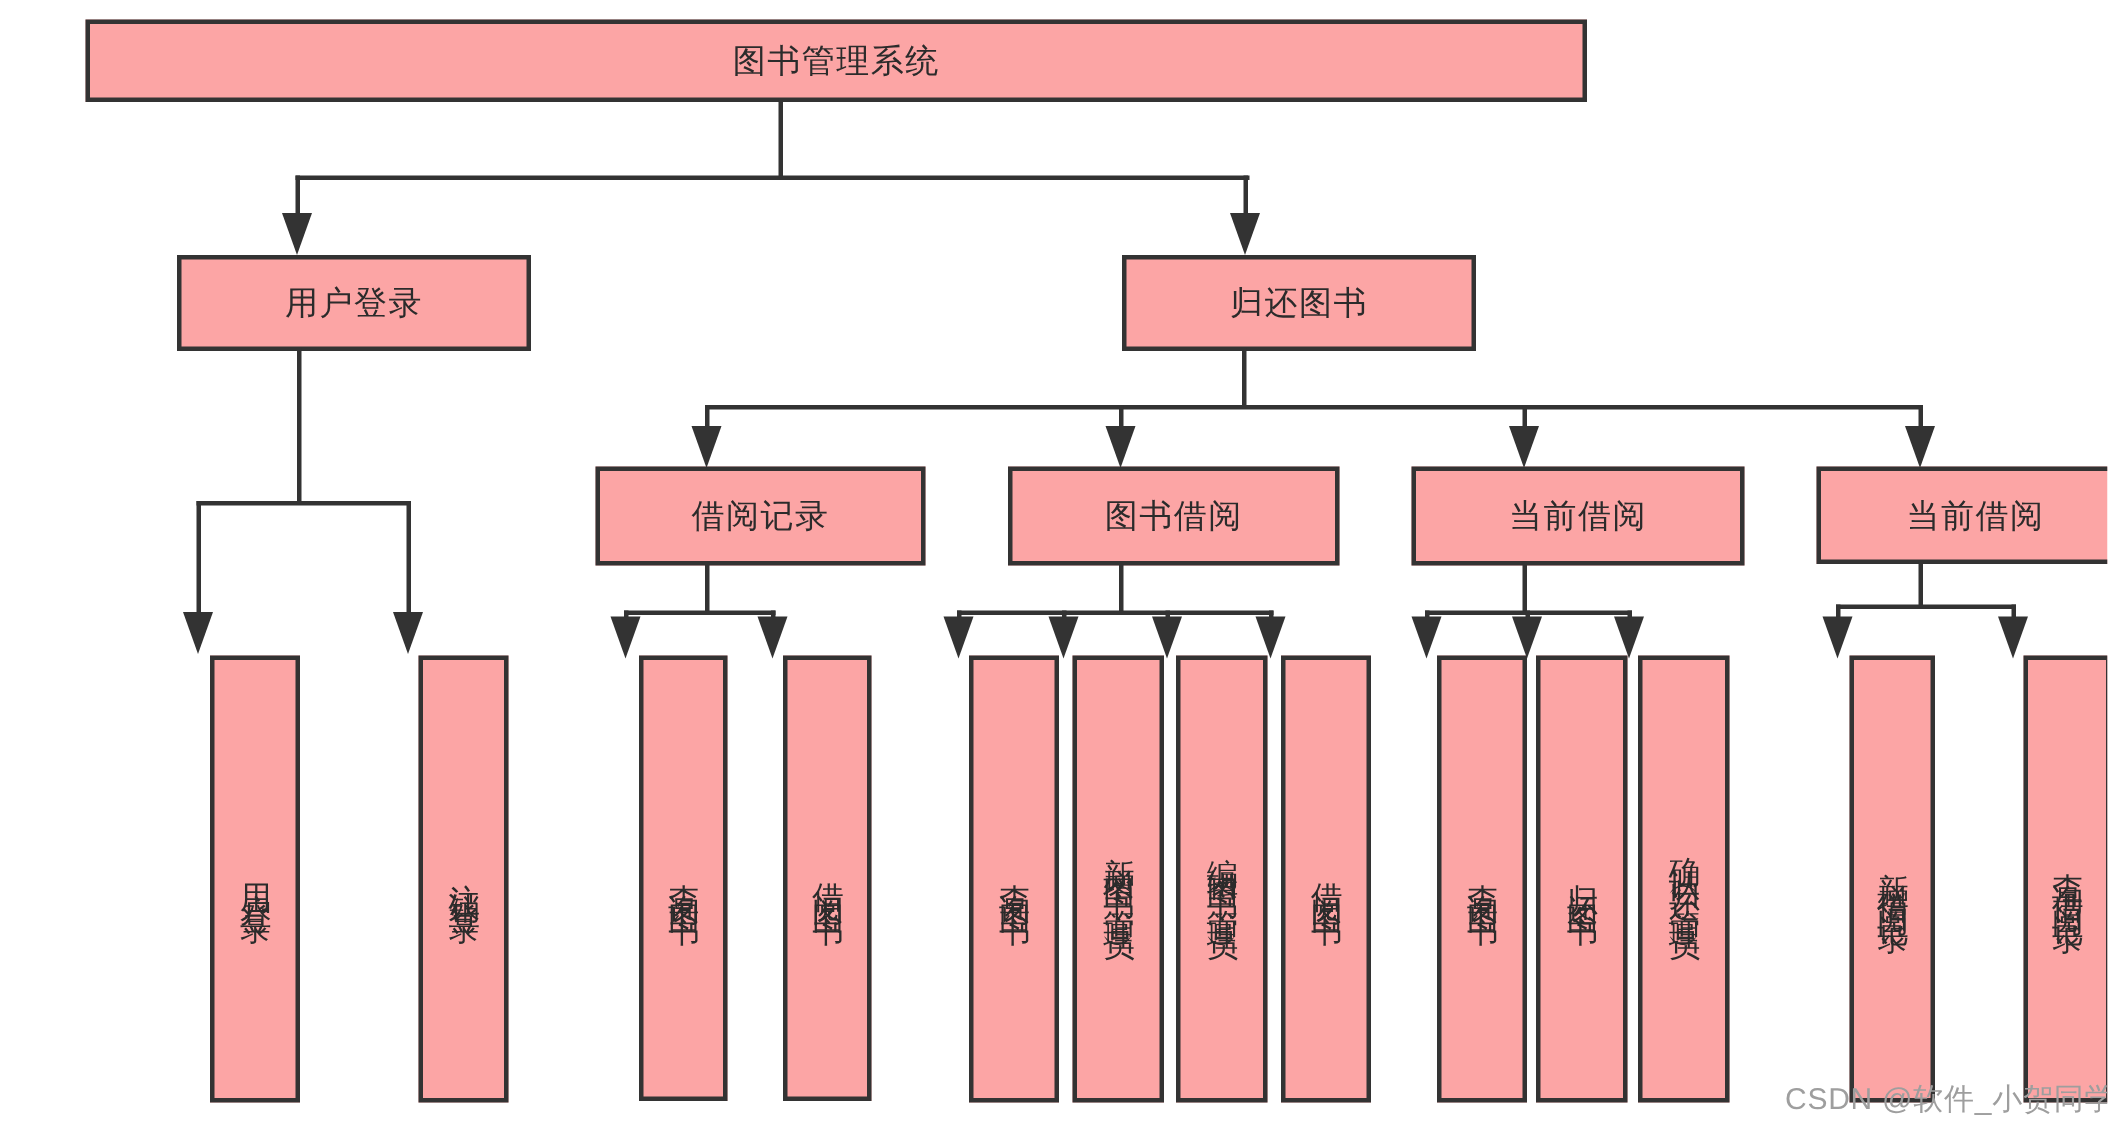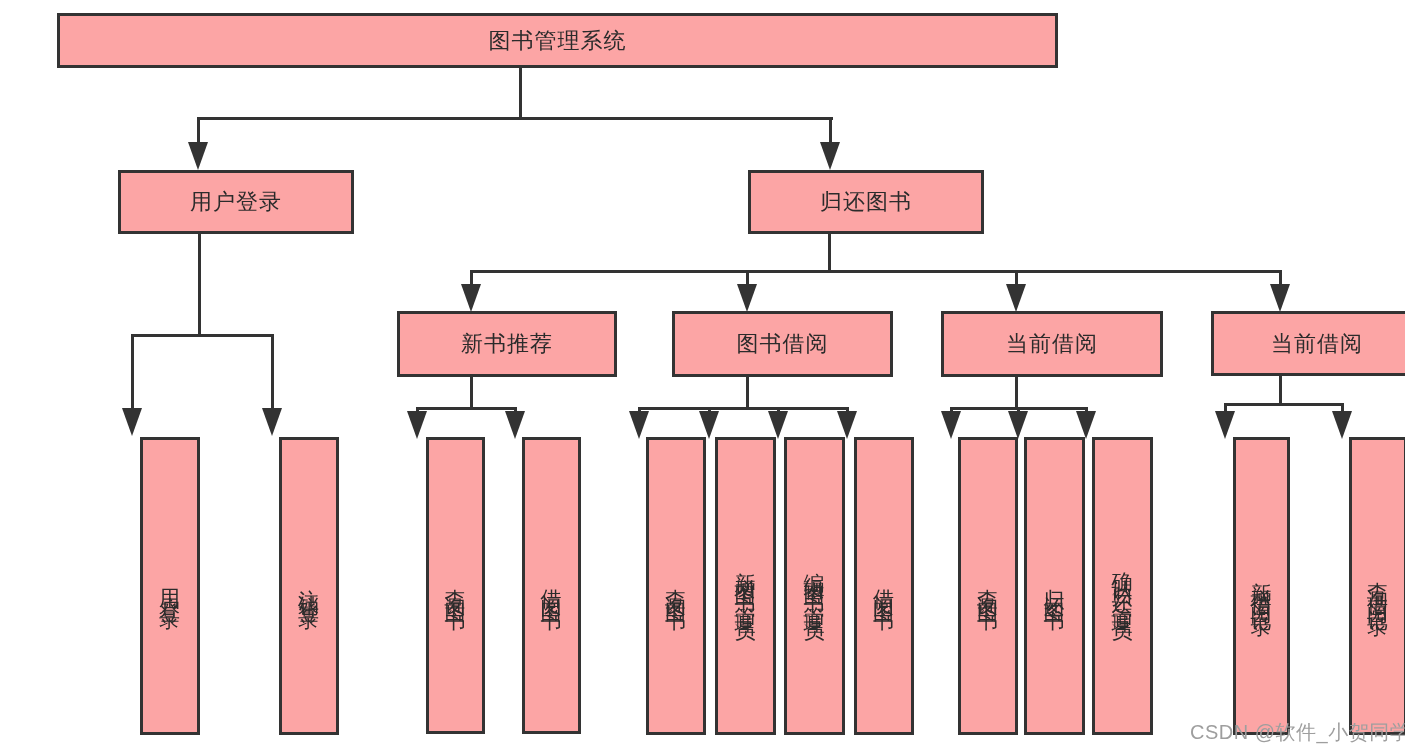--- a/index.html
+++ b/index.html
@@ -60,21 +60,21 @@
   </div>
 
   <div class="box" style="left:82px;top:170px;width:236px;height:64px">
     <span>用户登录</span>
   </div>
   <div class="box" style="left:712px;top:170px;width:236px;height:64px">
     <span>归还图书</span>
   </div>
 
   <div class="box" style="left:361px;top:311px;width:220px;height:66px">
-    <span>新书推荐</span>
+    <span>借阅记录</span>
   </div>
   <div class="box" style="left:636px;top:311px;width:221px;height:66px">
     <span>图书借阅</span>
   </div>
   <div class="box" style="left:905px;top:311px;width:222px;height:66px">
     <span>当前借阅</span>
   </div>
   <div class="box" style="left:1175px;top:311px;width:212px;height:65px">
     <span>当前借阅</span>
   </div>

